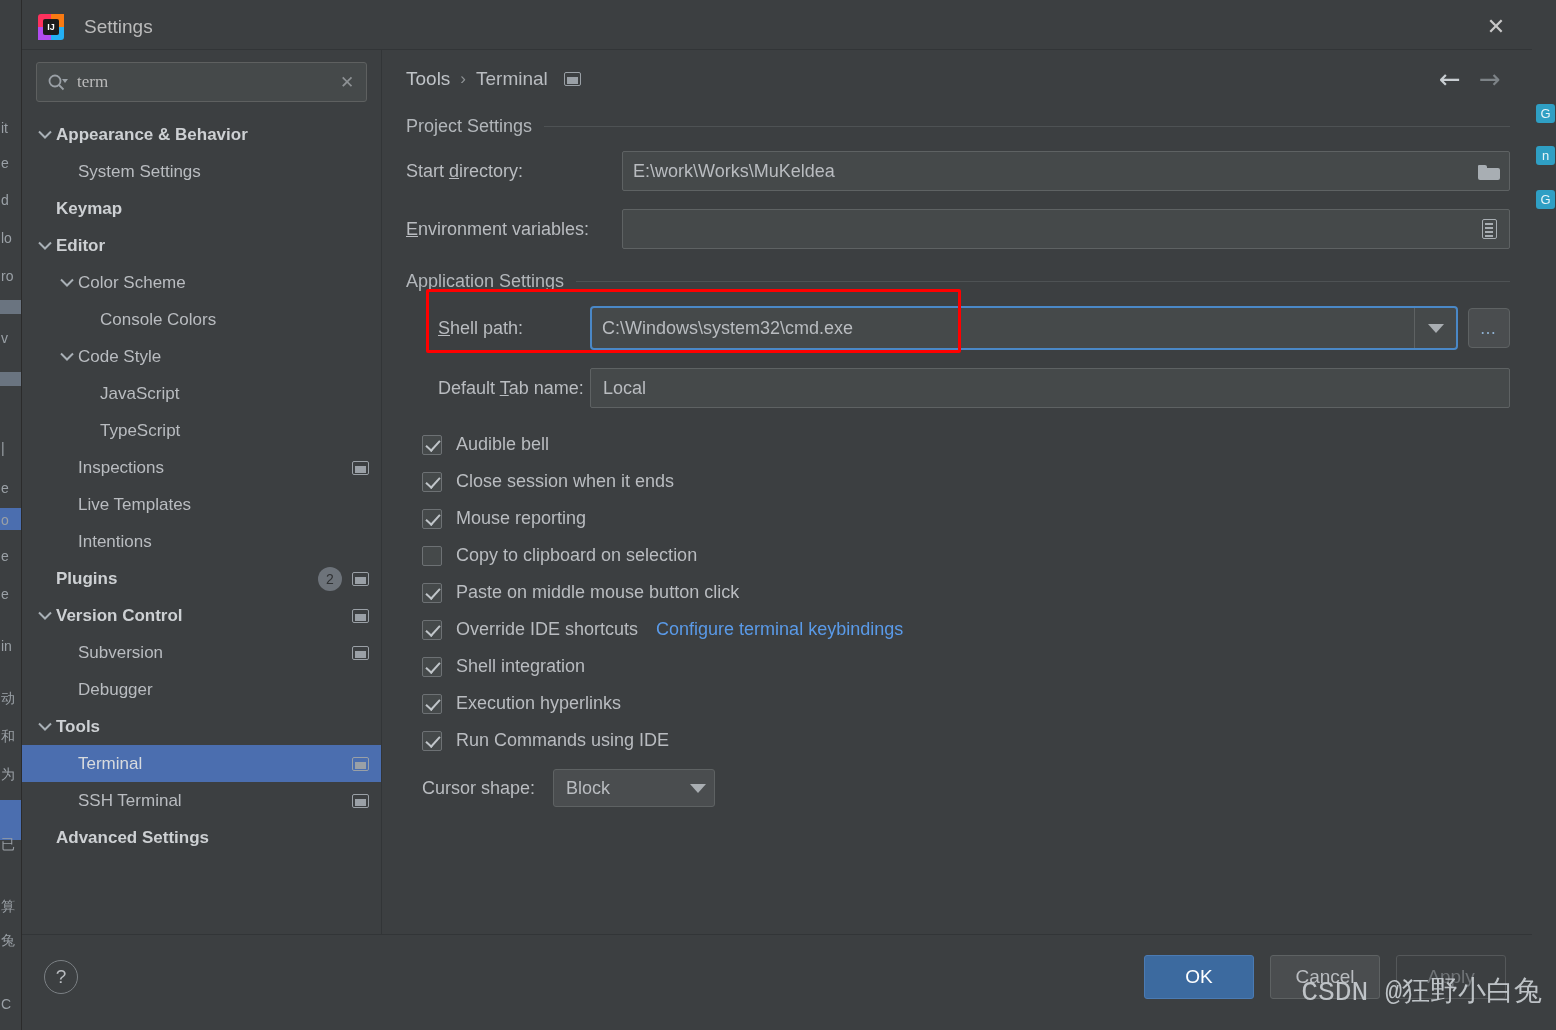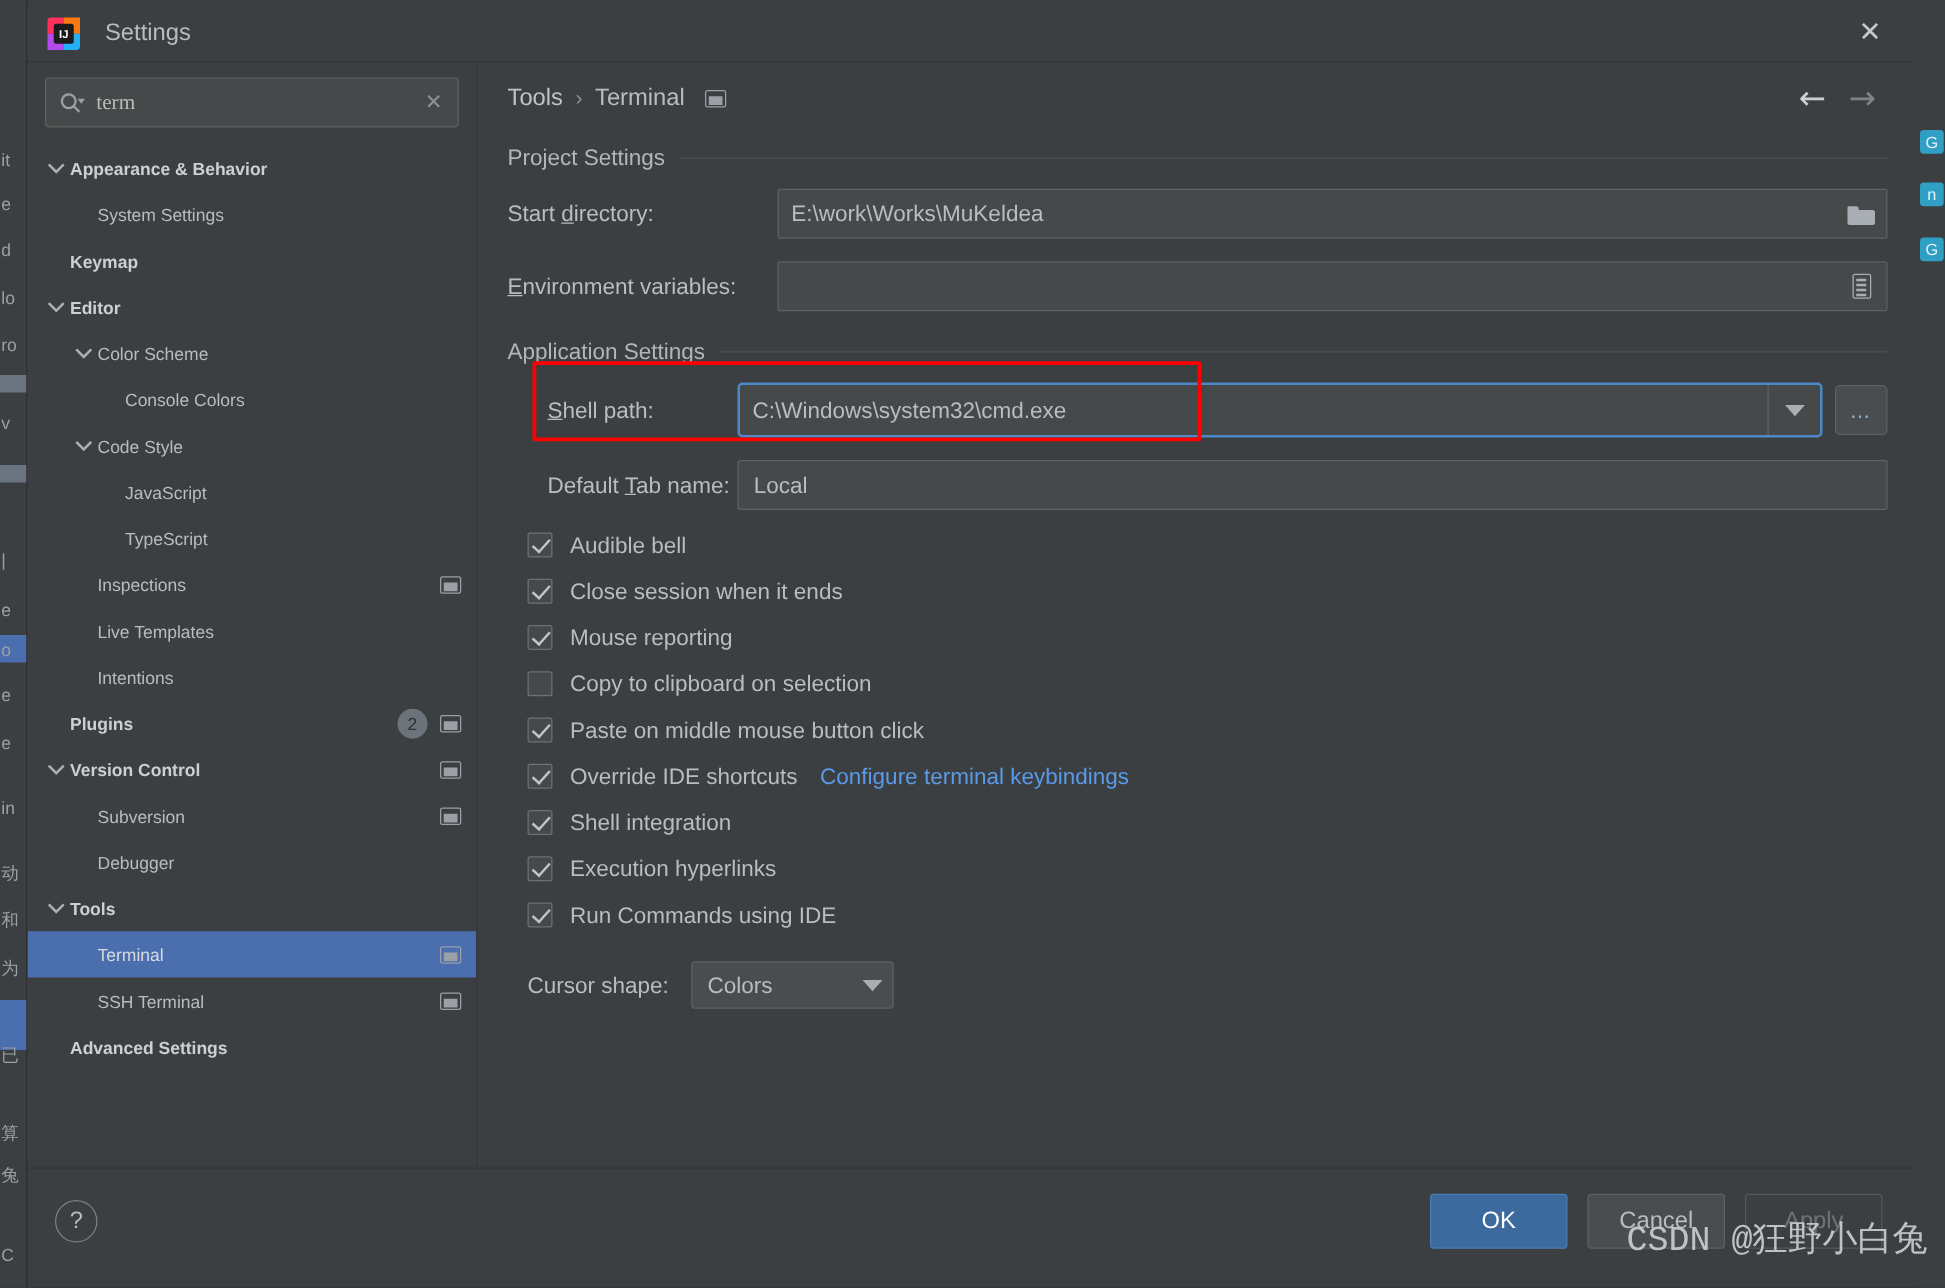--- a/index.html
+++ b/index.html
@@ -128,21 +128,21 @@
     height: 37px; display: flex; align-items: center;
     padding-right: 10px; cursor: pointer; position: relative;
   }
   .tree-row.selected { background: #4b6eaf; }
   .tree-arrow {
     width: 22px; flex: 0 0 22px; display:flex; align-items:center; justify-content:center;
     color: #a9b0b6;
   }
   .tree-arrow svg { display:block; }
   .tree-label {
-    color: #b9bcc0; font-size: 14px; white-space: nowrap;
+    color: #b9bcc0; font-size: 17px; white-space: nowrap;
   }
   .tree-row.bold .tree-label { font-weight: bold; color: #cdd0d3; }
   .tree-row.selected .tree-label { color: #d8dbde; }
   .tree-spacer { flex: 1 1 auto; }
   .badge {
     width: 24px; height: 24px; border-radius: 50%;
     background: #6d737a; color: #2f3133;
     font-size: 14px; line-height: 24px; text-align: center;
     margin-right: 10px;
   }
@@ -259,21 +259,21 @@
   }
   .ellipsis-btn {
     width: 42px; height: 40px; margin-left: 10px; flex: 0 0 42px;
     background: #4a4d4f; border: 1px solid #5e6263; border-radius: 4px;
     display: flex; align-items: center; justify-content: center;
     color: #8fb0d0; font-size: 16px; letter-spacing: 2px; cursor: pointer;
     font-family: "DejaVu Sans", sans-serif;
   }
 
   
-  .cb-row { display: flex; height: 37px; }
+  .cb-row { display: flex; align-items: center; height: 37px; }
   .cb {
     width: 20px; height: 20px; flex: 0 0 20px;
     background: #45494a; border: 1px solid #6d7174; border-radius: 2px;
     position: relative; margin-left: 16px; cursor: pointer;
   }
   .cb.checked::after {
     content: ""; position: absolute;
     left: 6px; top: 1px; width: 6px; height: 12px;
     border: solid #c0c5c9; border-width: 0 2.4px 2.4px 0;
     transform: rotate(42deg);
@@ -632,21 +632,21 @@
             </div>
             <div class="cb-row">
               <span class="cb checked"></span>
               <span class="cb-label">Run Commands using IDE</span>
             </div>
           </div>
 
         <div class="cursor-row">
           <span class="cursor-label">Cursor shape:</span>
           <span class="select-box">
-            <span class="sv">Colors</span>
+            <span class="sv">Block</span>
             <span class="tri-down"></span>
           </span>
         </div>
 
       </div>
     </div>
   </div>
 
   <div class="footer">
     <span class="help-btn">?</span>

